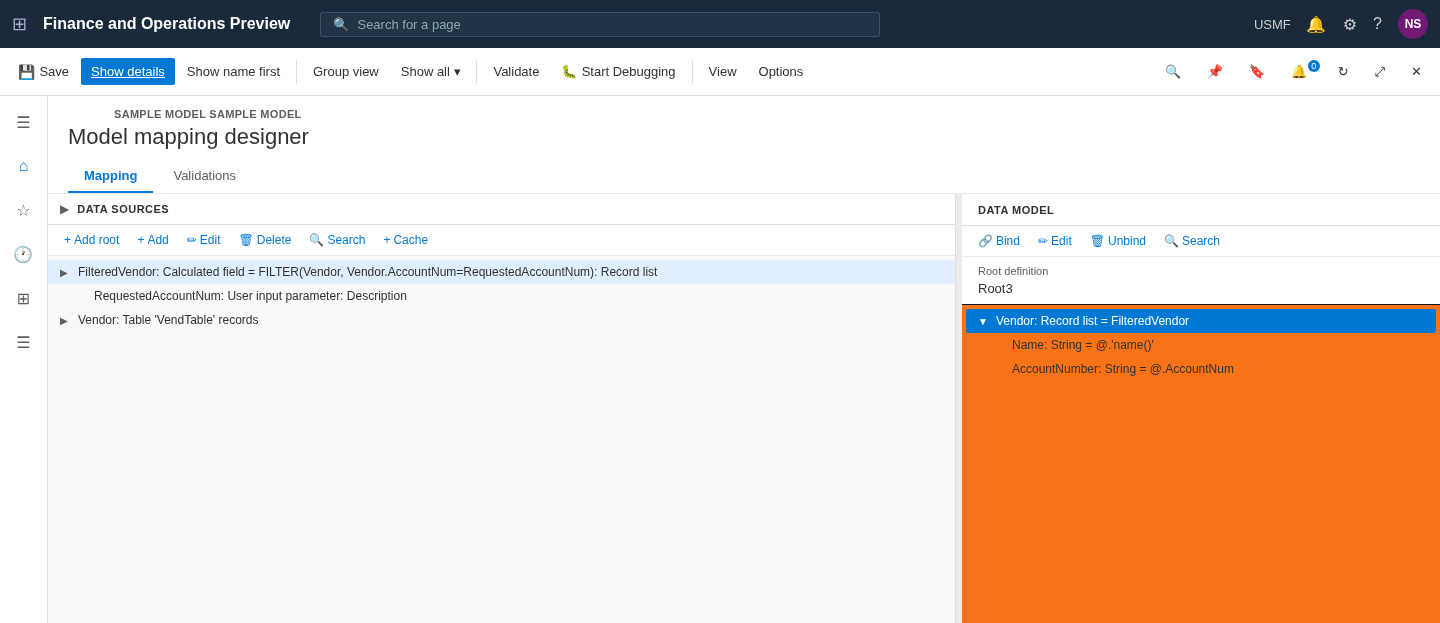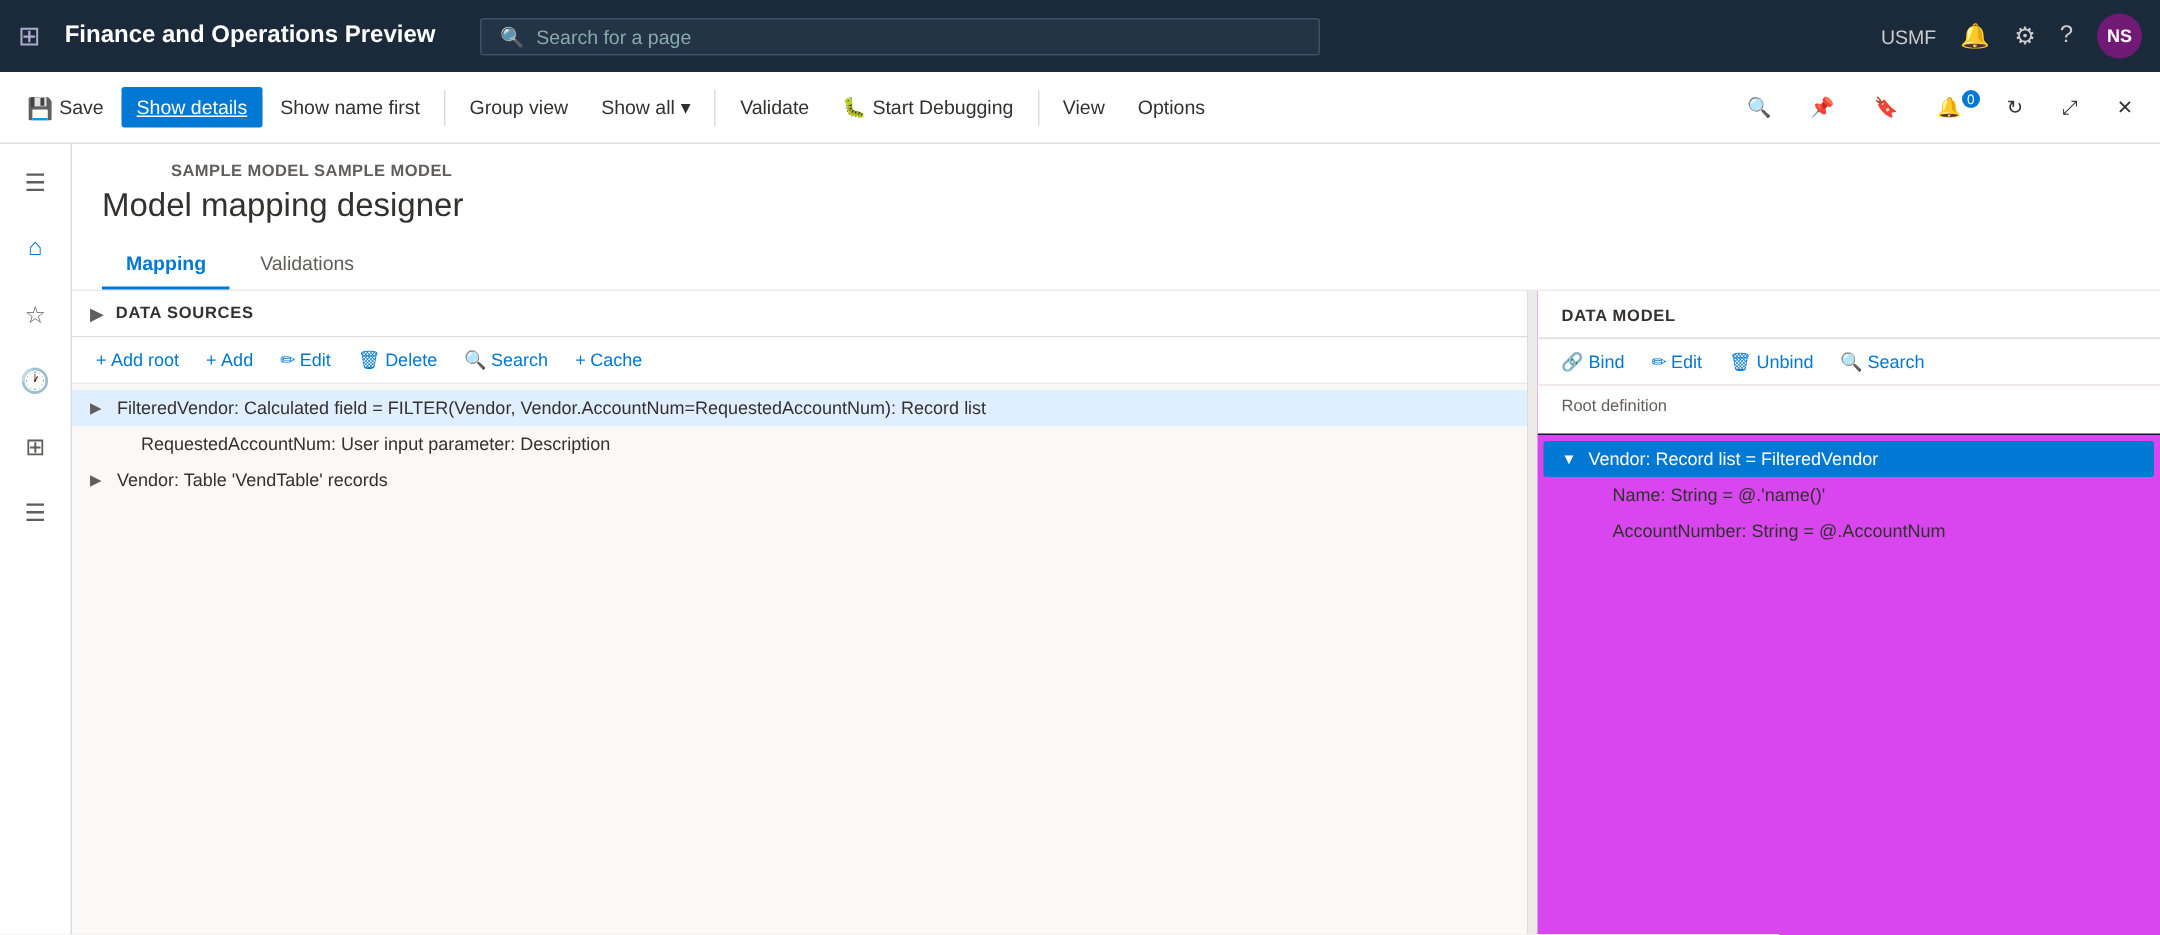--- a/index.html
+++ b/index.html
@@ -90,21 +90,21 @@
     }
     .tree-item .expand-icon { width: 14px; color: #605e5c; font-size: 10px; flex-shrink: 0; }
     .tree-item .item-text { flex: 1; }
     .tree-item-indent { padding-left: 28px; }
 
     
     .splitter { width: 6px; background: #edebe9; cursor: col-resize; }
 
     
     .data-model-panel {
-      width: 415px; background: #d946ef; display: flex; flex-direction: column; overflow: hidden;
+      width: 478px; background: #f97316; display: flex; flex-direction: column; overflow: hidden;
     }
     .dm-header { padding: 8px 16px; background: #fff; border-bottom: 1px solid #ddd; }
     .dm-title { font-size: 11px; font-weight: 700; color: #323130; text-transform: uppercase; letter-spacing: 0.5px; }
     .dm-toolbar {
       display: flex; align-items: center; padding: 4px 8px; background: #fff;
       border-bottom: 1px solid #edebe9; gap: 2px;
     }
     .dm-toolbar-btn {
       display: flex; align-items: center; gap: 3px; padding: 4px 8px;
       border: none; background: transparent; cursor: pointer; font-size: 12px; color: #0078d4; border-radius: 2px;
@@ -285,20 +285,21 @@
             <span>🗑</span>
             <span>Unbind</span>
           </button>
           <button class="dm-toolbar-btn">
             <span>🔍</span>
             <span>Search</span>
           </button>
         </div>
         <div class="root-def-area">
           <div class="root-def-label">Root definition</div>
+          <div class="root-def-value">Root3</div>
         </div>
         <div class="dm-tree-area">
 
           <div class="dm-tree-item selected">
             <span class="expand-icon">▼</span>
             <span>Vendor: Record list = FilteredVendor</span>
           </div>
 
           <div class="dm-tree-item dm-tree-item-child2">
             <span class="expand-icon"></span>

